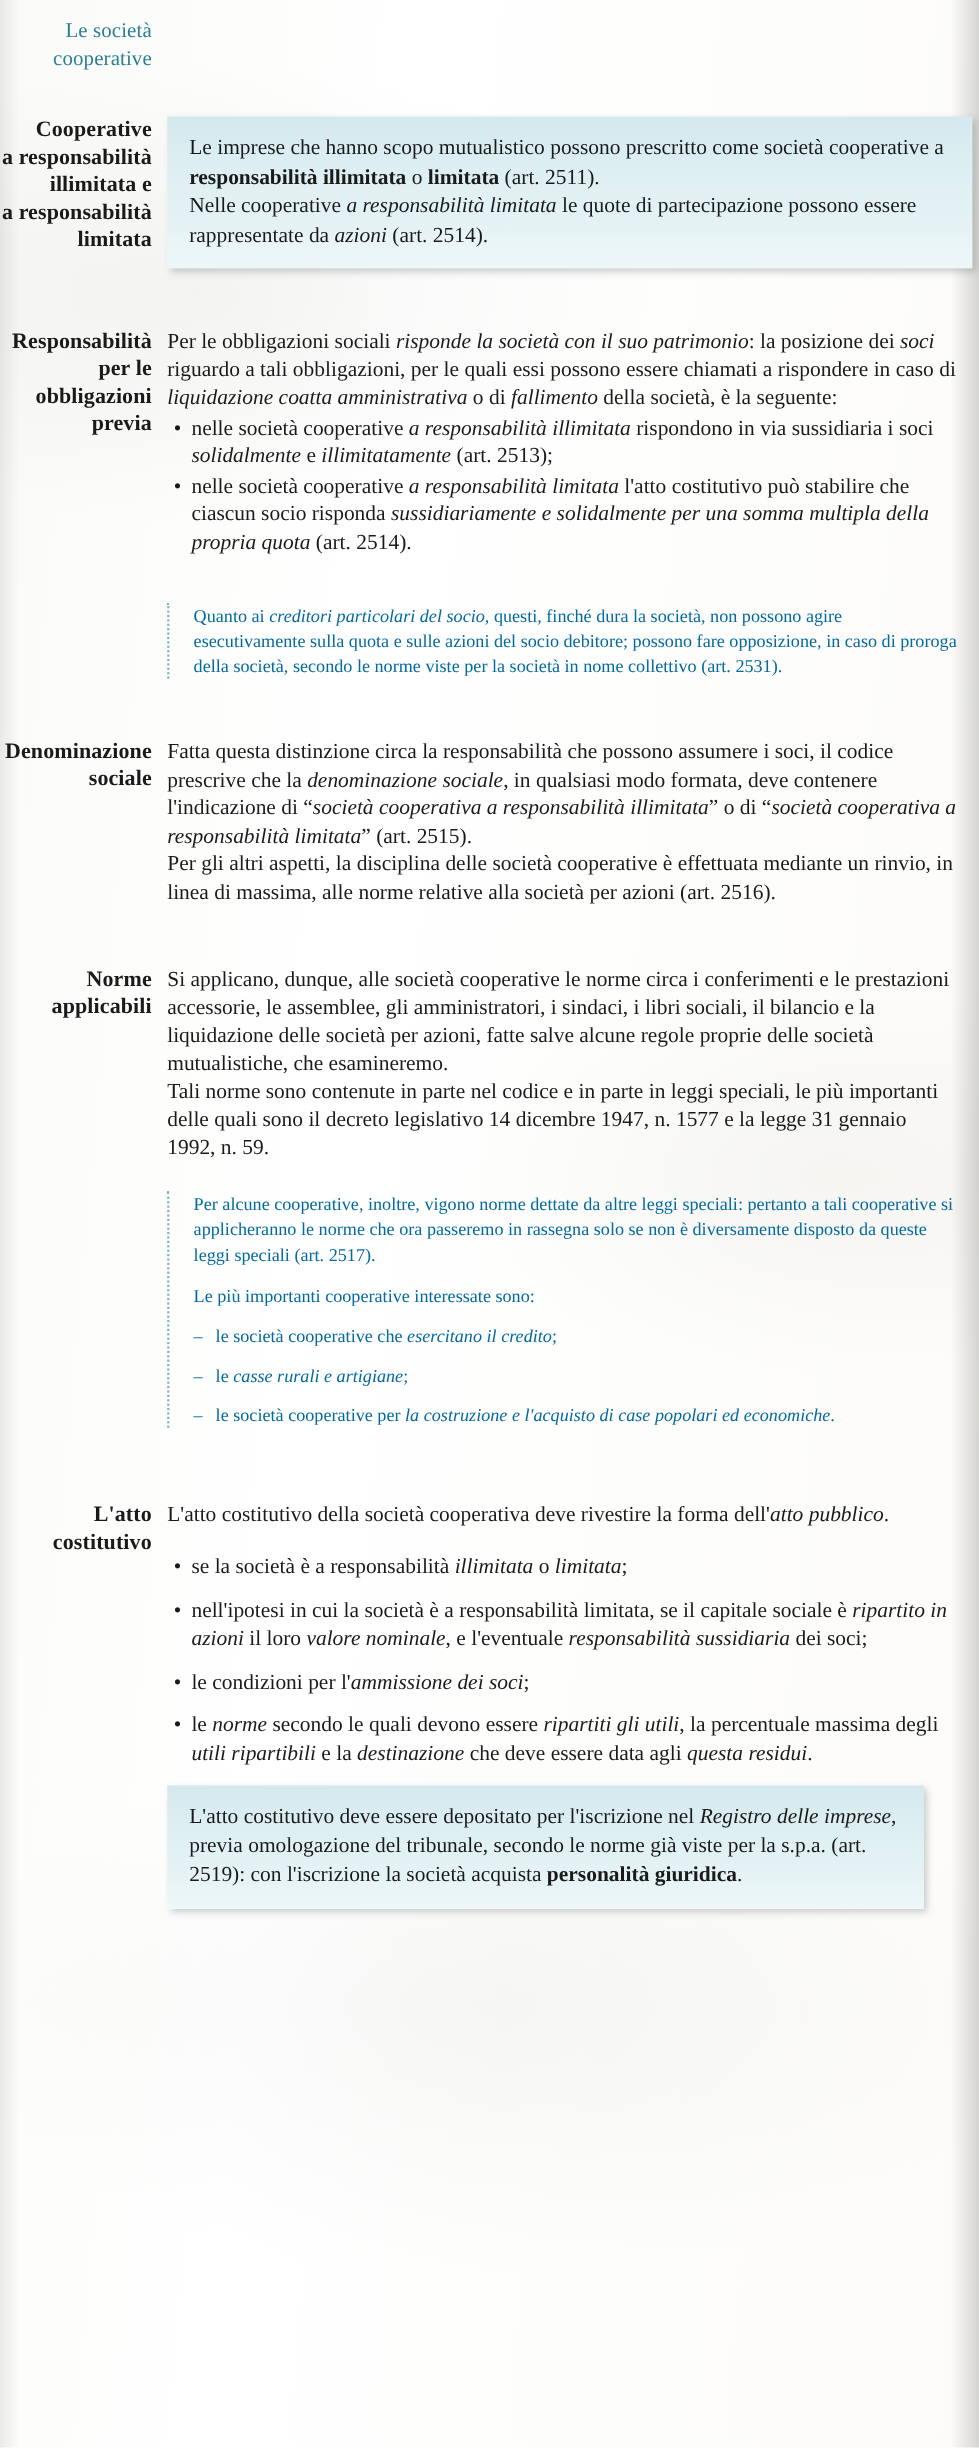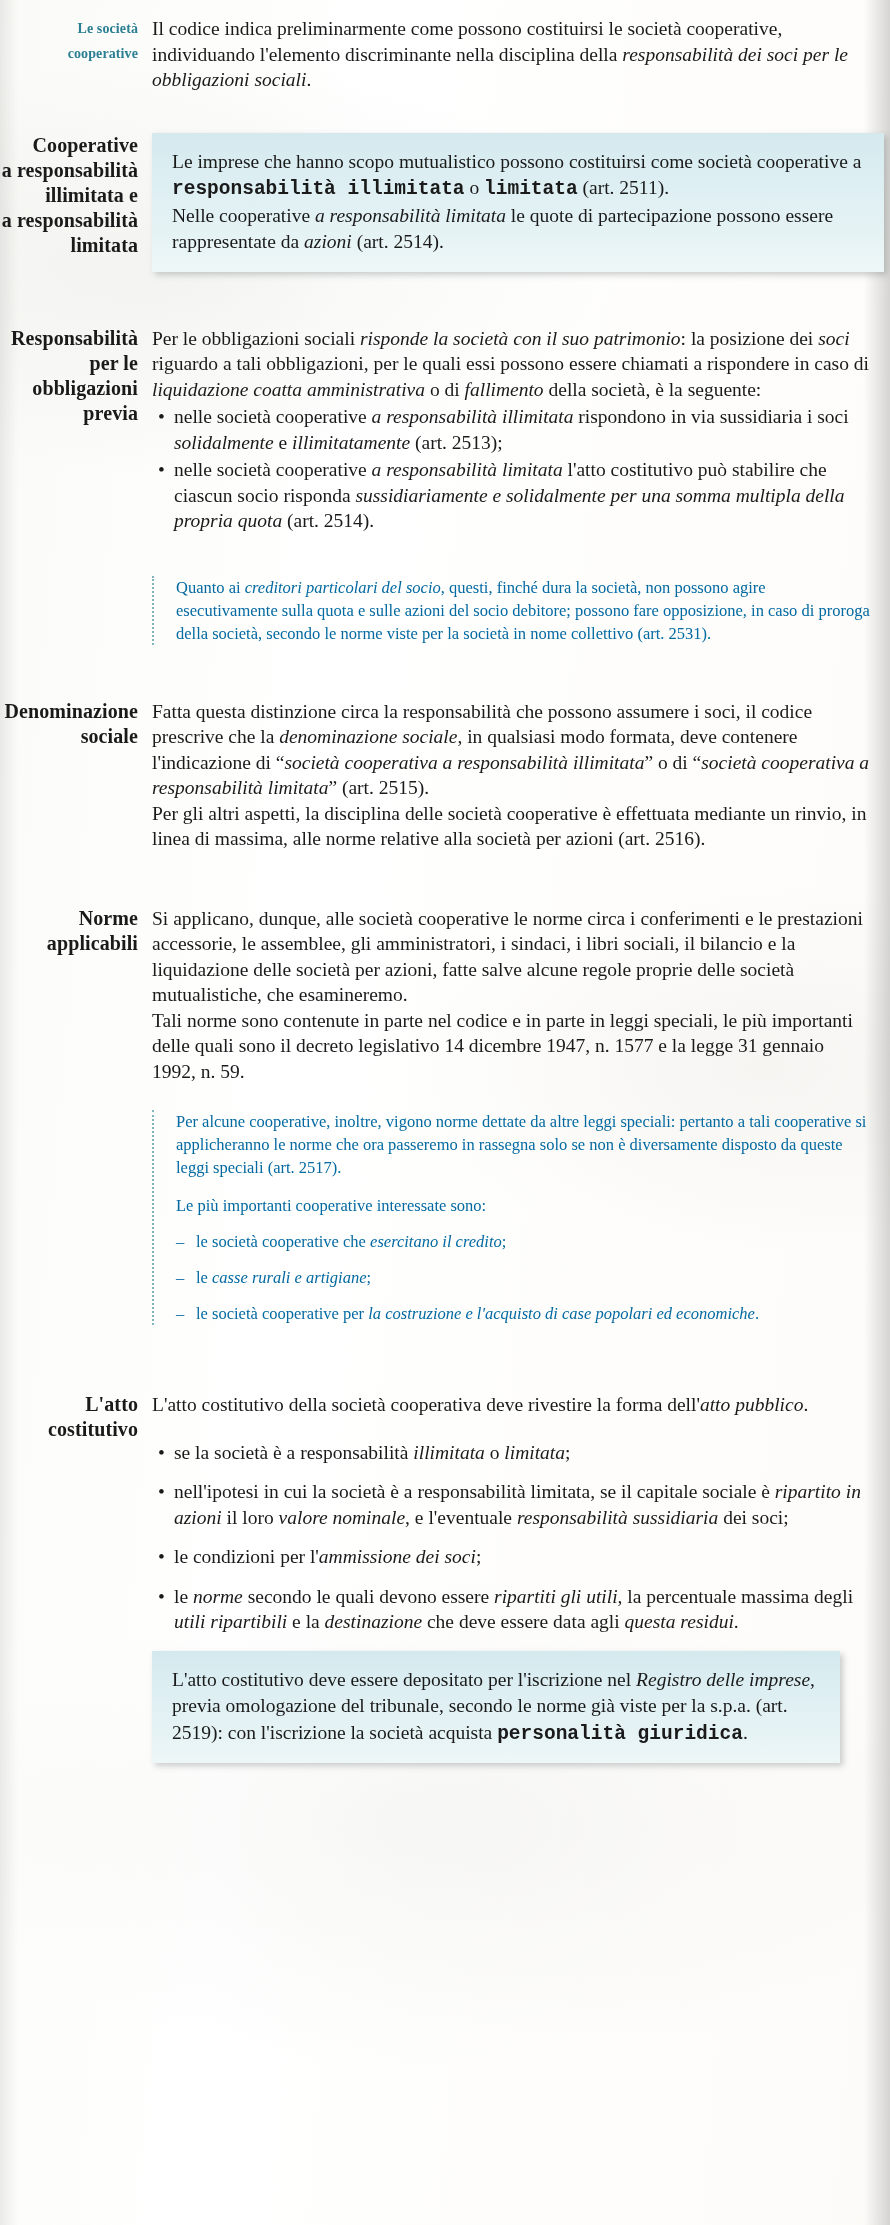--- a/index.html
+++ b/index.html
@@ -56,33 +56,33 @@
   }
   .side-head {
     text-align: right;
     padding-right: 14px;
     font-size: 20px;
     line-height: 25px;
     font-weight: bold;
     letter-spacing: 0.1px;
   }
   .side-head .ln { display: block; white-space: nowrap; }
-  .side-head.teal { color: #2b7f93; font-weight: bold; font-size: 14px; }
+  .side-head.teal { color: #2b7f93; font-weight: normal; font-size: 19px; }
 
   .body-col {
     font-size: 19.5px;
     line-height: 25.5px;
     padding-right: 20px;
     text-align: left;
   }
   .body-col p { margin: 0; }
   .body-col p + p { margin-top: 0px; }
 
   i, .it { font-style: italic; }
-  b, .bd { font-weight: bold; font-family: Liberation Mono, monospace; }
+  b, .bd { font-weight: bold; }
 
   
   .callout {
     background: linear-gradient(180deg, #d4e9ee 0%, #dceef2 30%, #e6f3f5 75%, #eef7f8 100%);
     padding: 16px 22px 16px 20px;
     box-shadow: 3px 3px 6px rgba(90,100,100,0.30);
     font-size: 19.5px;
     line-height: 26.5px;
     position: relative;
   }
@@ -137,38 +137,35 @@
 
 <div class="content">
 
   <div class="gap-s"></div>
 
   <div class="block">
     <div class="side-head teal">
         <span class="ln">Le società</span>
         <span class="ln">cooperative</span>
       </div>
-    <div class="body-col">
-        <p><span>Il codice indica preliminarmente come possono costituirsi le società cooperative, individuando l'elemento discriminante nella disciplina della </span><i class="it">responsabilità dei soci per le obbligazioni sociali</i><span>.</span></p>
-      </div>
   </div>
 
   <div class="gap-l"></div>
 
   <div class="block">
     <div class="side-head">
         <span class="ln">Cooperative</span>
         <span class="ln">a responsabilità</span>
         <span class="ln">illimitata e</span>
         <span class="ln">a responsabilità</span>
         <span class="ln">limitata</span>
       </div>
     <div class="body-col" style="padding-right:6px">
       <div class="callout">
-          <p><span>Le imprese che hanno scopo mutualistico possono costituirsi come società cooperative a </span><b class="bd">responsabilità illimitata</b><span> o </span><b class="bd">limitata</b><span> (art. 2511).</span></p>
+          <p><span>Le imprese che hanno scopo mutualistico possono prescritto come società cooperative a </span><b class="bd">responsabilità illimitata</b><span> o </span><b class="bd">limitata</b><span> (art. 2511).</span></p>
           <p><span>Nelle cooperative </span><i class="it">a responsabilità limitata</i><span> le quote di partecipazione possono essere rappresentate da </span><i class="it">azioni</i><span> (art. 2514).</span></p>
         </div>
     </div>
   </div>
 
   <div class="gap-xl"></div>
 
   <div class="block">
     <div class="side-head">
         <span class="ln">Responsabilità</span>

